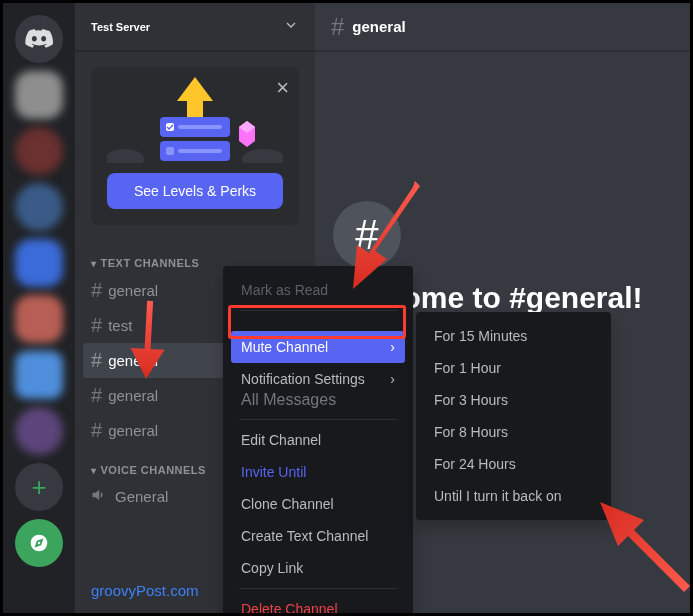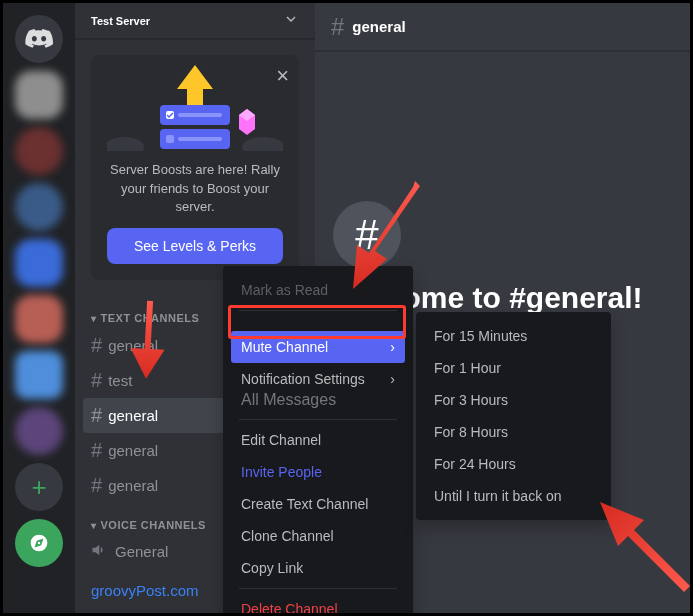--- a/index.html
+++ b/index.html
@@ -334,21 +334,20 @@
           </svg>
         <svg class="illus-gem" width="16" height="26" viewBox="0 0 16 26">
             <path d="M8 0 L16 6 L16 20 L8 26 L0 20 L0 6 Z" fill="#ff73fa"></path>
             <path d="M8 0 L16 6 L8 12 L0 6 Z" fill="#ffa8ff"></path>
           </svg>
         <svg class="illus-clouds" width="100%" height="20" viewBox="0 0 180 20" preserveAspectRatio="none">
             <ellipse cx="18" cy="16" rx="20" ry="10" fill="#36393f"></ellipse>
             <ellipse cx="160" cy="16" rx="22" ry="10" fill="#36393f"></ellipse>
           </svg>
       </div>
-      <div class="boost-text">Server Boosts are here! Rally your friends to Boost your server.</div>
       <button class="boost-btn">See Levels &amp; Perks</button>
     </div>
 
     <div class="channel-section">
       <div class="section-header">
         <span class="section-chev">▾</span>
         <span>TEXT CHANNELS</span>
       </div>
       <div class="channel-item">
         <span class="channel-hash">#</span>
@@ -414,23 +413,23 @@
     <span>Mute Channel</span>
     <span class="ctx-chev">›</span>
   </div>
   <div class="ctx-item">
     <span>Notification Settings</span>
     <span class="ctx-chev">›</span>
   </div>
   <div class="ctx-sub">All Messages</div>
   <div class="ctx-divider"></div>
   <div class="ctx-item">Edit Channel</div>
-  <div class="ctx-item invite">Invite People</div>
+  <div class="ctx-item invite">Invite Until</div>
+  <div class="ctx-item">Clone Channel</div>
   <div class="ctx-item">Create Text Channel</div>
-  <div class="ctx-item">Clone Channel</div>
   <div class="ctx-item">Copy Link</div>
   <div class="ctx-divider"></div>
   <div class="ctx-item danger">Delete Channel</div>
 </div>
 
 <div class="ctx-menu menu2">
   <div class="ctx-item">For 15 Minutes</div>
   <div class="ctx-item">For 1 Hour</div>
   <div class="ctx-item">For 3 Hours</div>
   <div class="ctx-item">For 8 Hours</div>

